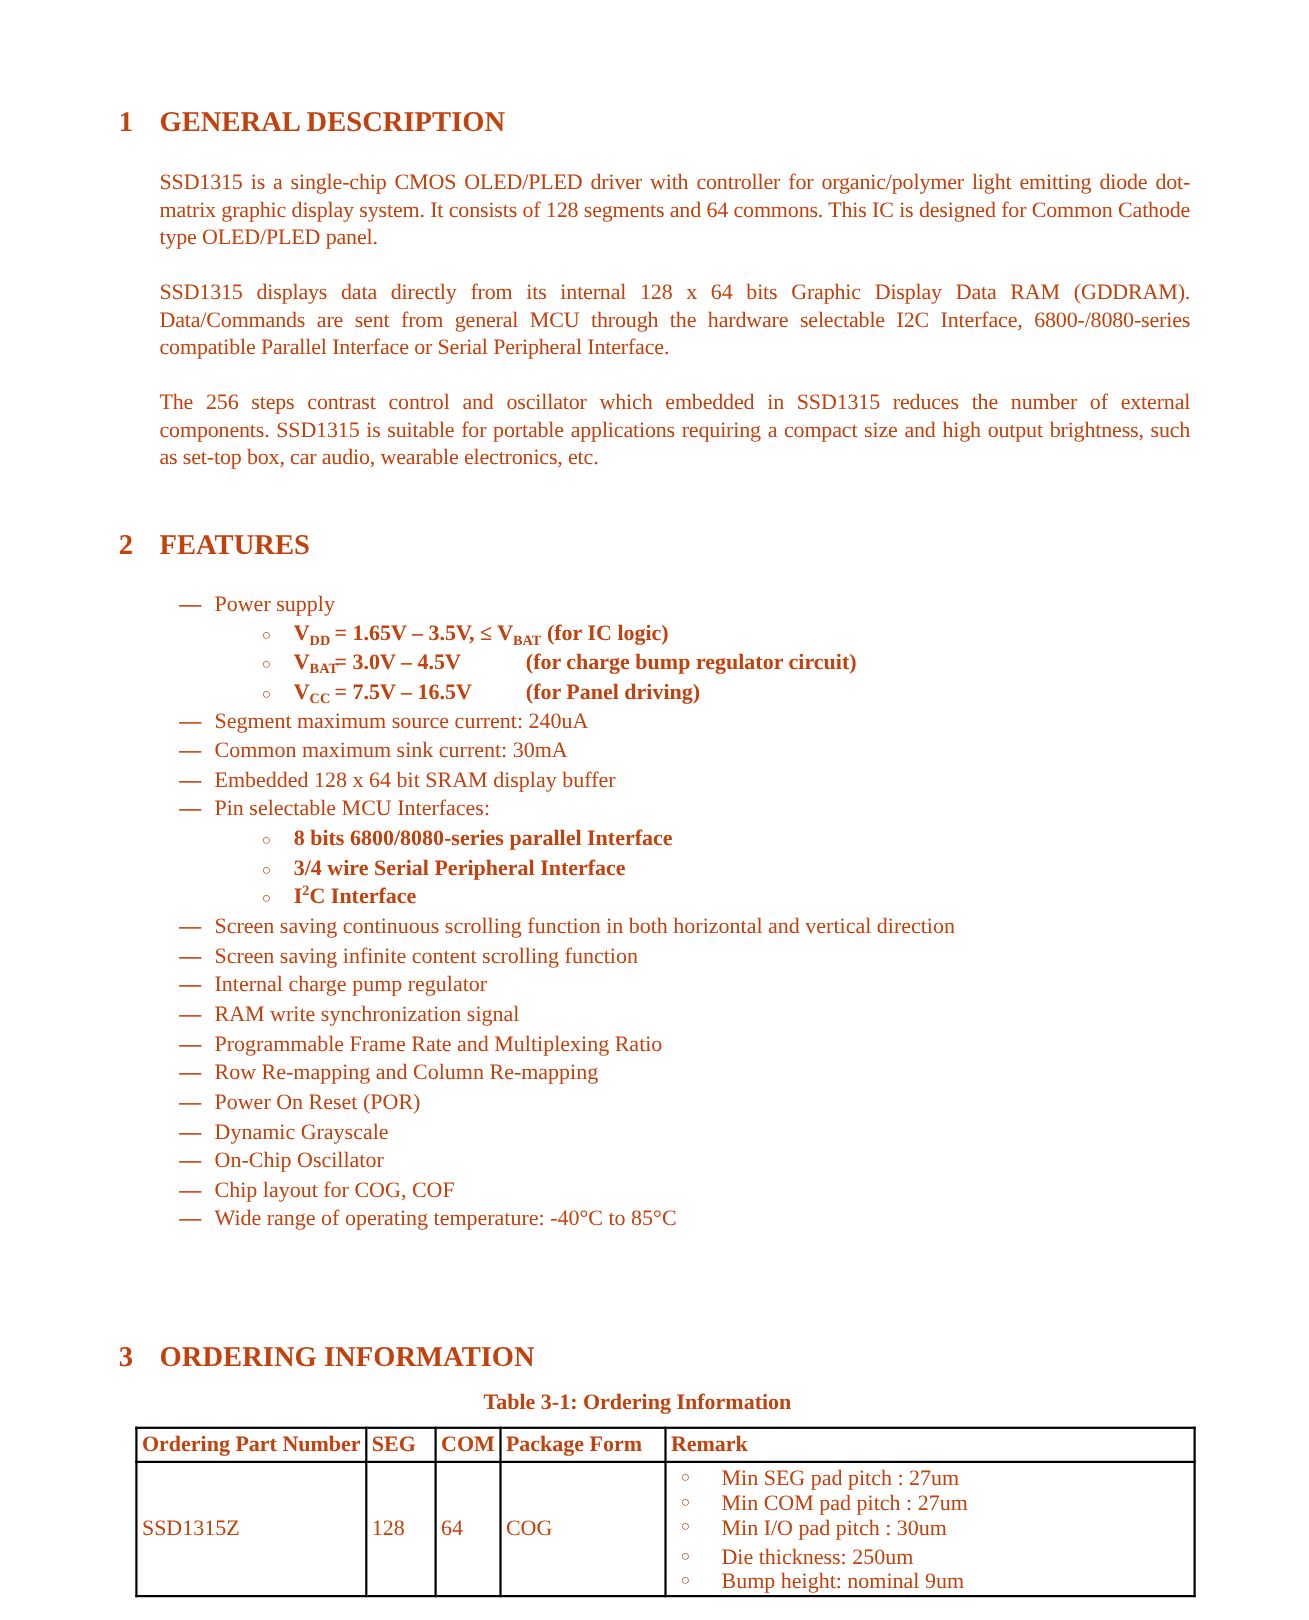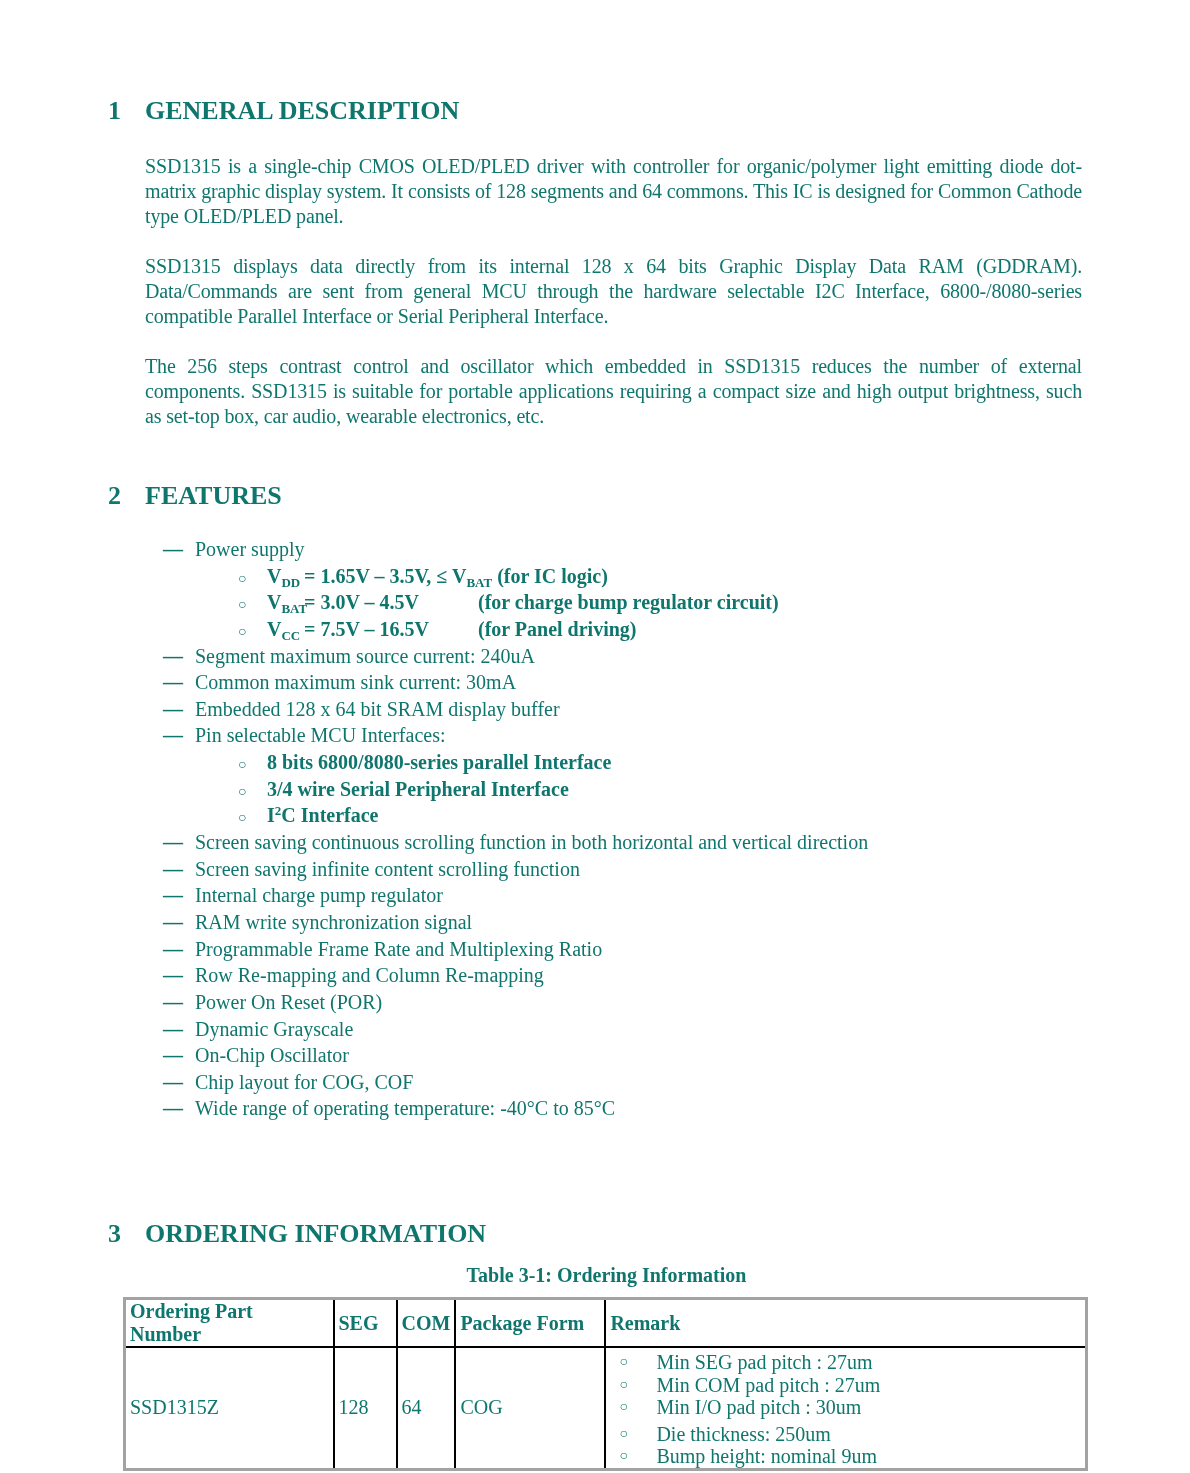--- a/index.html
+++ b/index.html
@@ -2,21 +2,21 @@
 <html><head>
 <meta charset="utf-8">
 <style>
   html, body { margin: 0; padding: 0; background: #ffffff; }
   .page {
     position: relative;
     width: 1190px;
     height: 1473px;
     background: #ffffff;
     font-family: "Liberation Serif", "DejaVu Serif", serif;
-    color: #0f766e;
+    color: #c2410c;
     overflow: hidden;
   }
   .heading {
     position: absolute;
     left: 108px;
     font-size: 26px;
     font-weight: bold;
     line-height: 26px;
     white-space: nowrap;
   }
@@ -46,33 +46,33 @@
   }
   .f-item .dash { display: inline-block; width: 32px; font-weight: bold; }
   .f-item.lvl2 { padding-left: 75px; font-weight: bold; }
   .f-item .circ { display: inline-block; width: 29px; font-size: 14px; }
   .f-label { display: inline-block; width: 37px; }
   .f-tail { position: absolute; left: 315px; top: 0; }
   sub { font-size: 13px; vertical-align: -4px; line-height: 0; }
   sup { font-size: 13px; vertical-align: 7px; line-height: 0; }
   .caption {
     position: absolute;
-    left: 118px;
+    left: 91px;
     top: 1264px;
     width: 977px;
     text-align: center;
     font-size: 20px;
     font-weight: bold;
   }
   .otable {
     position: absolute;
     left: 123px;
     top: 1297px;
     border-collapse: collapse;
-    border: 3px solid #a3a3a3;
+    border: 1px solid #a3a3a3;
     table-layout: fixed;
   }
   .otable th, .otable td {
     border: 2px solid #000000;
     font-size: 20px;
     padding: 0 4px;
     overflow: hidden;
   }
   .otable th {
     text-align: left;

